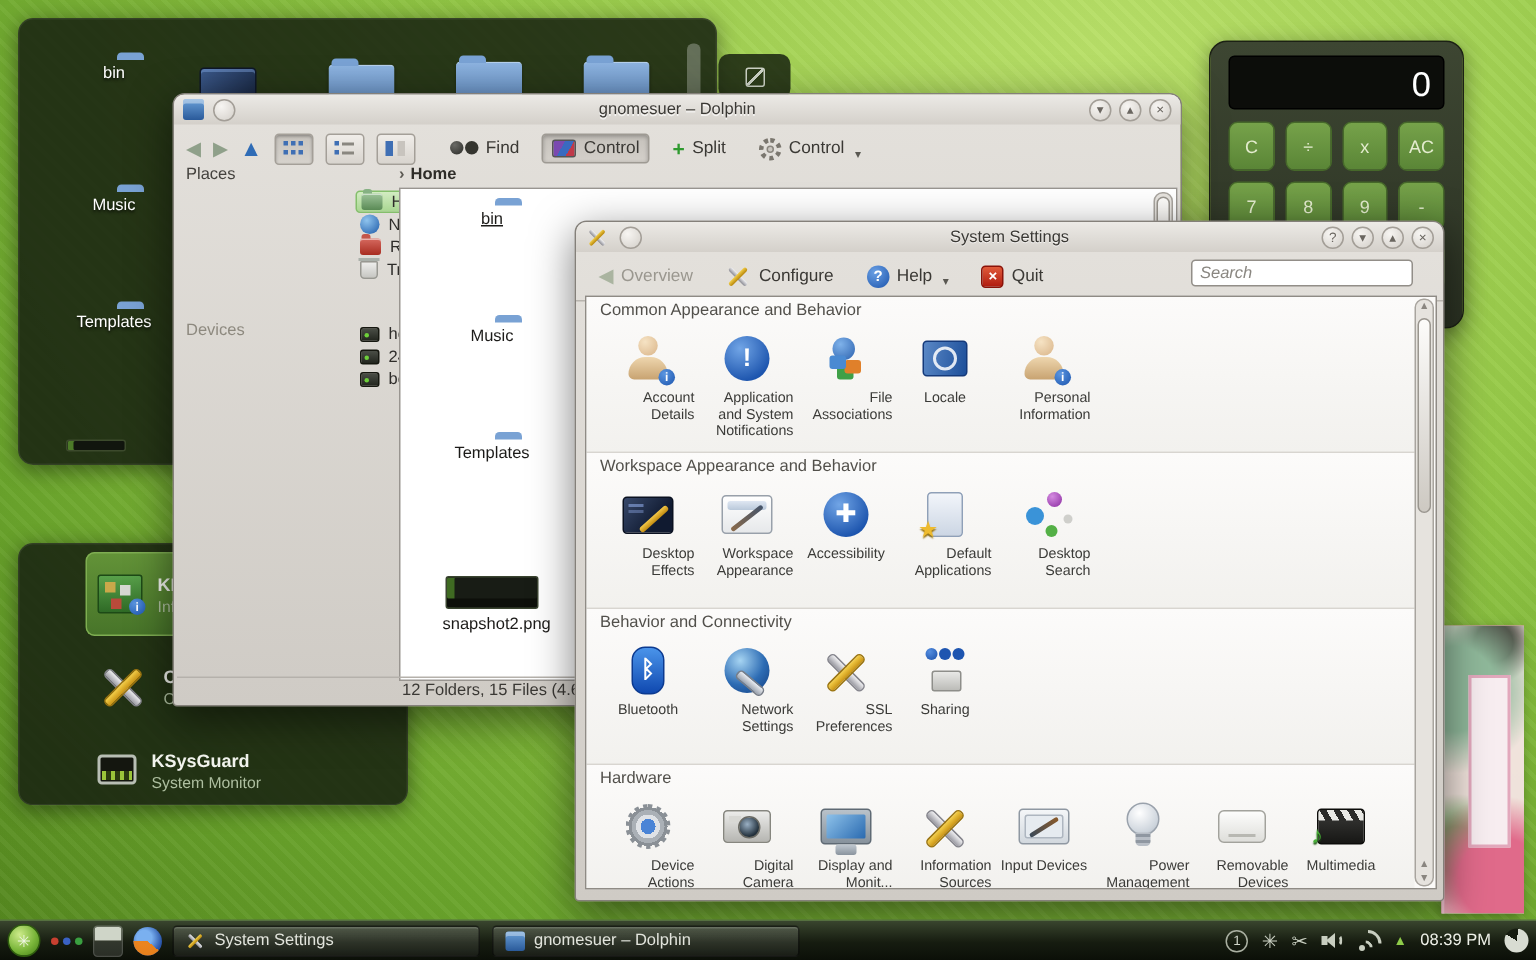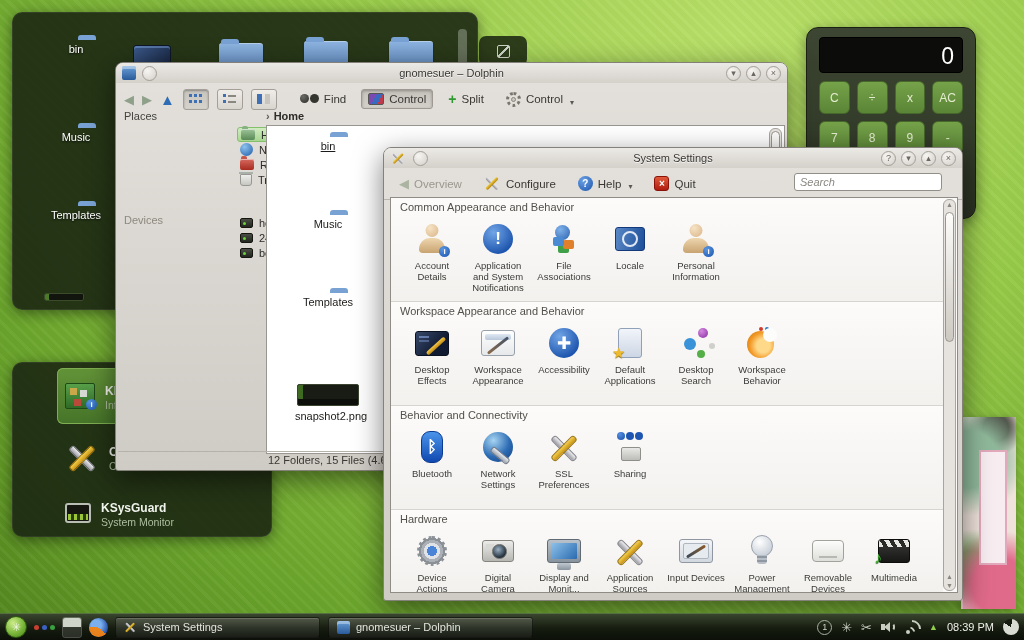--- a/index.html
+++ b/index.html
@@ -210,21 +210,21 @@
     display:flex;align-items:center;font-size:11px;color:#3a3834;padding-left:150px}
   
   .ss-content{position:absolute;left:6px;top:49px;width:568px;height:396px;border:1px solid #8f8b85;background:#fbfaf8;overflow:hidden}
   .ss-section{border-bottom:1px solid #d8d5d0;background:linear-gradient(#fcfbfa,#f2f1ee);overflow:hidden}
   .sec-title{font-size:11px;color:#52504b;padding:3px 9px 1px}
   .tiles{display:flex;align-items:flex-start;padding:2px 8px 4px}
   .tile{width:66px;display:flex;flex-direction:column;align-items:center;padding:3px 2px;border-radius:4px}
   .tile.selected{background:linear-gradient(#a9d890,#84c369);box-shadow:inset 0 0 0 1px #6aaa50}
   .tile.selected .tlabel{color:#fff;text-shadow:0 1px 1px rgba(0,60,0,.3)}
   .ticon{width:40px;height:40px;display:flex;align-items:center;justify-content:center;position:relative}
-  .tlabel{font-size:9.5px;line-height:1.14;color:#3b3b38;text-align:center;margin-top:2px}
+  .tlabel{font-size:9.5px;line-height:1.14;color:#3b3b38;text-align:right;margin-top:2px}
   .searchbox{position:absolute;right:20px;top:25px;width:148px;height:18px;border:1px solid #928e88;border-radius:3px;
     background:#fff;font-size:11px;padding:0 5px;color:#333}
   .searchbox::placeholder{font-style:italic;color:#8a8781}
   
   .calc{position:absolute;left:806px;top:27px;width:170px;height:192px;background:linear-gradient(#3d4632,#2b3223);
     border:1px solid #1c2115;border-radius:12px;z-index:5;box-shadow:0 4px 14px rgba(0,0,0,.4);padding:9px 12px;overflow:hidden}
   .calc-display{height:36px;background:#0c0d0a;border-radius:4px;color:#fff;font-size:23px;text-align:right;
     line-height:36px;padding:0 8px;border:1px solid #000}
   .calc-keys{display:grid;grid-template-columns:repeat(4,1fr);gap:7px;margin-top:8px}
   .ckey{height:33px;border-radius:6px;background:linear-gradient(#76a24a,#5a8536);border:1px solid #46682a;
@@ -541,28 +541,20 @@
                 </span>
               </span>
               <span class="tlabel">Default Applications</span>
             </div>
             <div class="tile">
               <span class="ticon">
                 <span class="ic ic-molecule"></span>
               </span>
               <span class="tlabel">Desktop Search</span>
             </div>
-            <div class="tile">
-              <span class="ticon">
-                <span class="ic ic-swirl">
-                  <i></i>
-                </span>
-              </span>
-              <span class="tlabel">Workspace Behavior</span>
-            </div>
           </div>
         </div>
         <div class="ss-section" style="height: 104px;">
           <div class="sec-title">Behavior and Connectivity</div>
           <div class="tiles">
             <div class="tile">
               <span class="ticon">
                 <span class="ic ic-bt">ᛒ</span>
               </span>
               <span class="tlabel">Bluetooth</span>
@@ -605,21 +597,21 @@
             <div class="tile">
               <span class="ticon">
                 <span class="ic ic-monitor"></span>
               </span>
               <span class="tlabel">Display and Monit...</span>
             </div>
             <div class="tile">
               <span class="ticon">
                 <span class="ic ic-tools"></span>
               </span>
-              <span class="tlabel">Application Sources</span>
+              <span class="tlabel">Information Sources</span>
             </div>
             <div class="tile">
               <span class="ticon">
                 <span class="ic ic-tablet"></span>
               </span>
               <span class="tlabel">Input Devices</span>
             </div>
             <div class="tile">
               <span class="ticon">
                 <span class="ic ic-bulb"></span>

